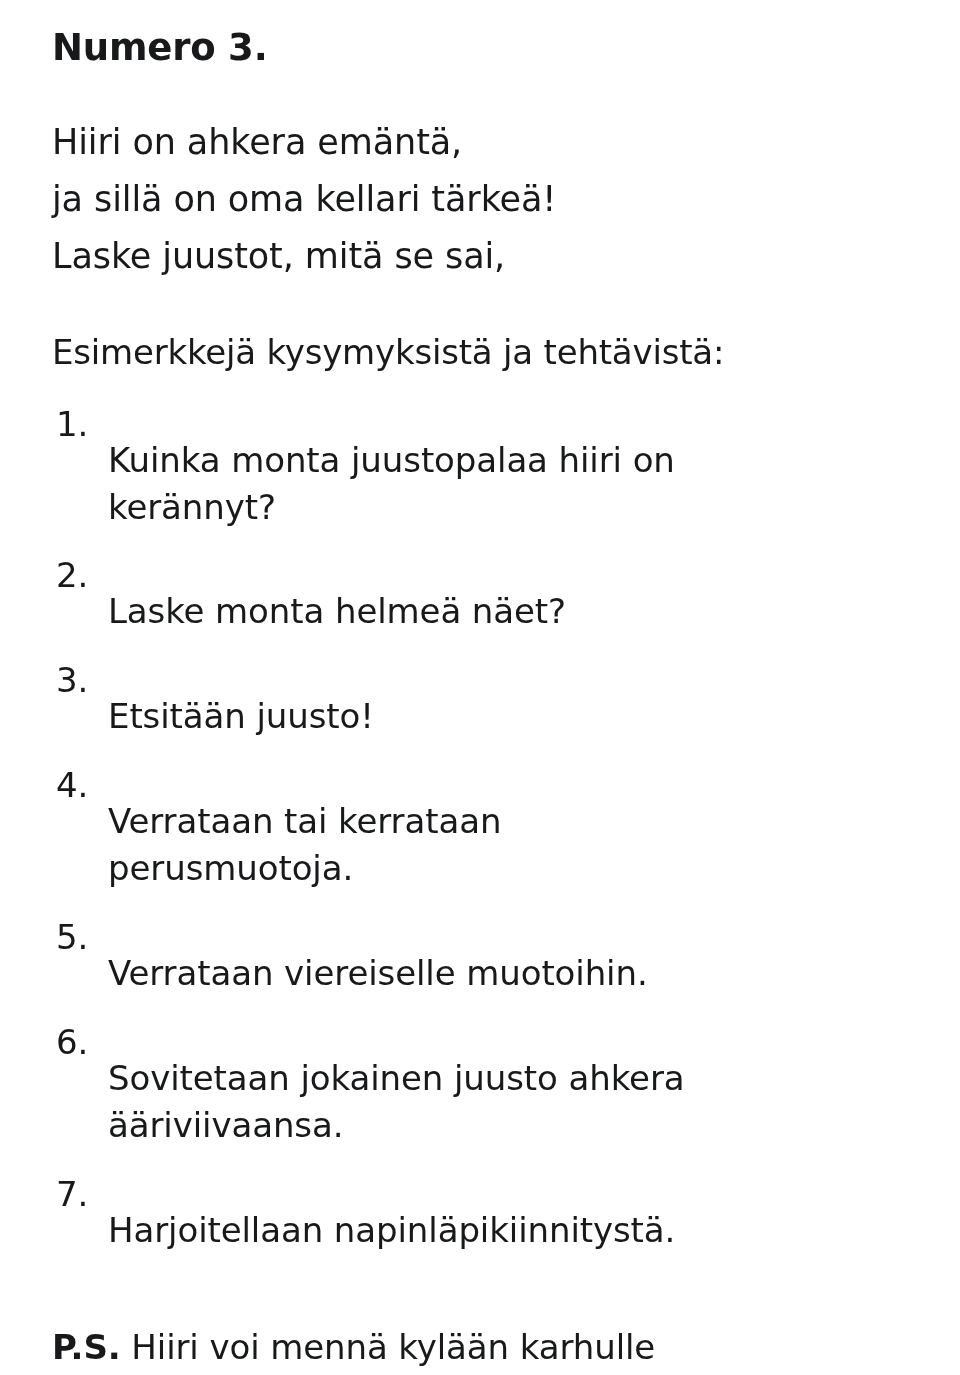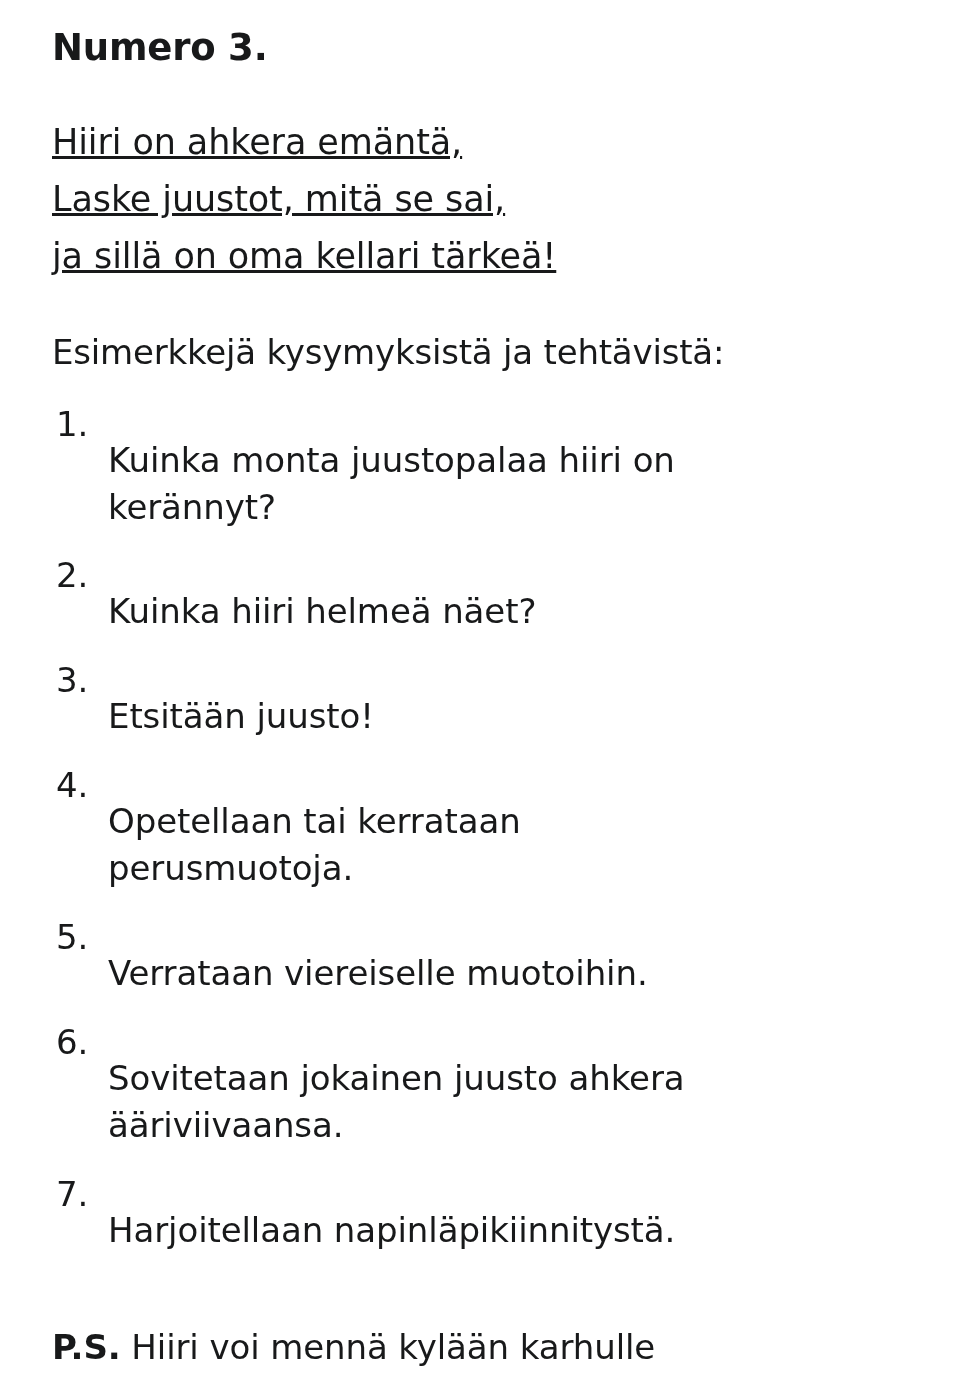--- a/index.html
+++ b/index.html
@@ -29,21 +29,20 @@
     letter-spacing: -0.2px;
     line-height: 1.2;
     margin: 0 0 44px 0;
   }
   .verse {
     font-size: 35px;
     line-height: 1.62;
     font-weight: 400;
     letter-spacing: -0.1px;
     margin: 0 0 46px 0;
-    text-decoration: underline;
   }
   .verse .line {
     display: block;
     white-space: pre;
   }
   .section-heading {
     font-size: 34px;
     font-weight: 400;
     letter-spacing: -0.2px;
     line-height: 1.3;
@@ -85,42 +84,42 @@
 </style>
 </head>
 <body>
 
 <div class="page">
 
   <h1 class="doc-title">Numero 3.</h1>
 
   <div class="verse">
     <span class="line">Hiiri on ahkera emäntä,</span>
+    <span class="line">ja sillä on oma kellari tärkeä!</span>
     <span class="line">Laske juustot, mitä se sai,</span>
-    <span class="line">ja sillä on oma kellari tärkeä!</span>
   </div>
 
   <h2 class="section-heading">Esimerkkejä kysymyksistä ja tehtävistä:</h2>
 
   <ol class="task-list">
     <li>
       <span class="num">1.</span>
       <span class="txt">Kuinka monta juustopalaa hiiri on kerännyt?</span>
     </li>
     <li>
       <span class="num">2.</span>
-      <span class="txt">Kuinka hiiri helmeä näet?</span>
+      <span class="txt">Laske monta helmeä näet?</span>
     </li>
     <li>
       <span class="num">3.</span>
       <span class="txt">Etsitään juusto!</span>
     </li>
     <li>
       <span class="num">4.</span>
-      <span class="txt">Opetellaan tai kerrataan perusmuotoja.</span>
+      <span class="txt">Verrataan tai kerrataan perusmuotoja.</span>
     </li>
     <li>
       <span class="num">5.</span>
       <span class="txt">Verrataan viereiselle muotoihin.</span>
     </li>
     <li>
       <span class="num">6.</span>
       <span class="txt">Sovitetaan jokainen juusto ahkera ääriviivaansa.</span>
     </li>
     <li>

